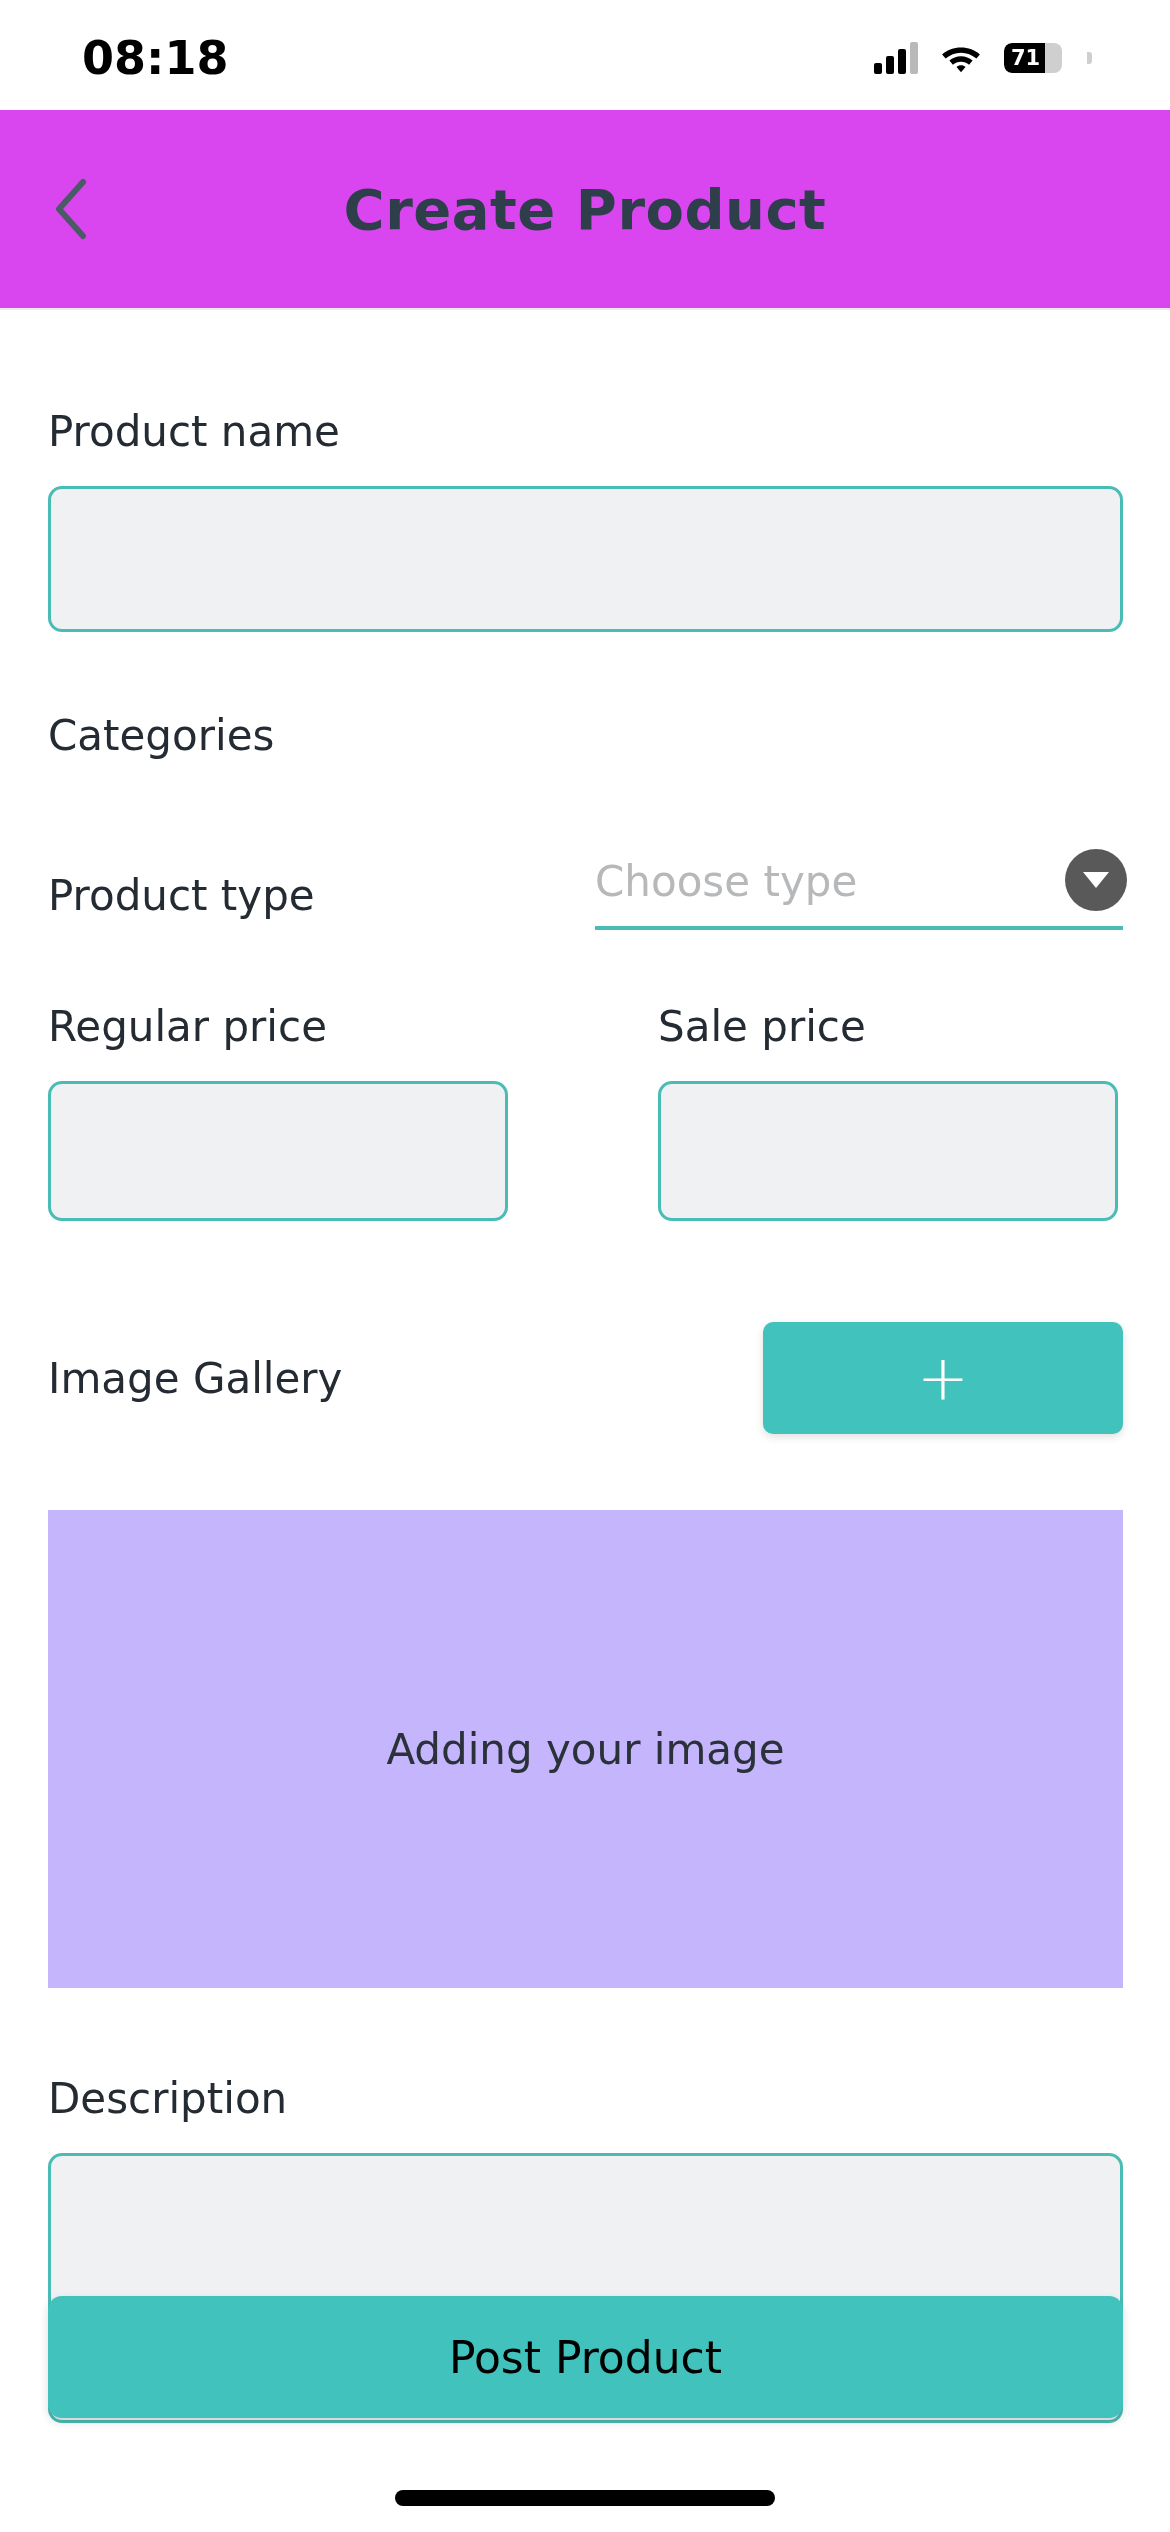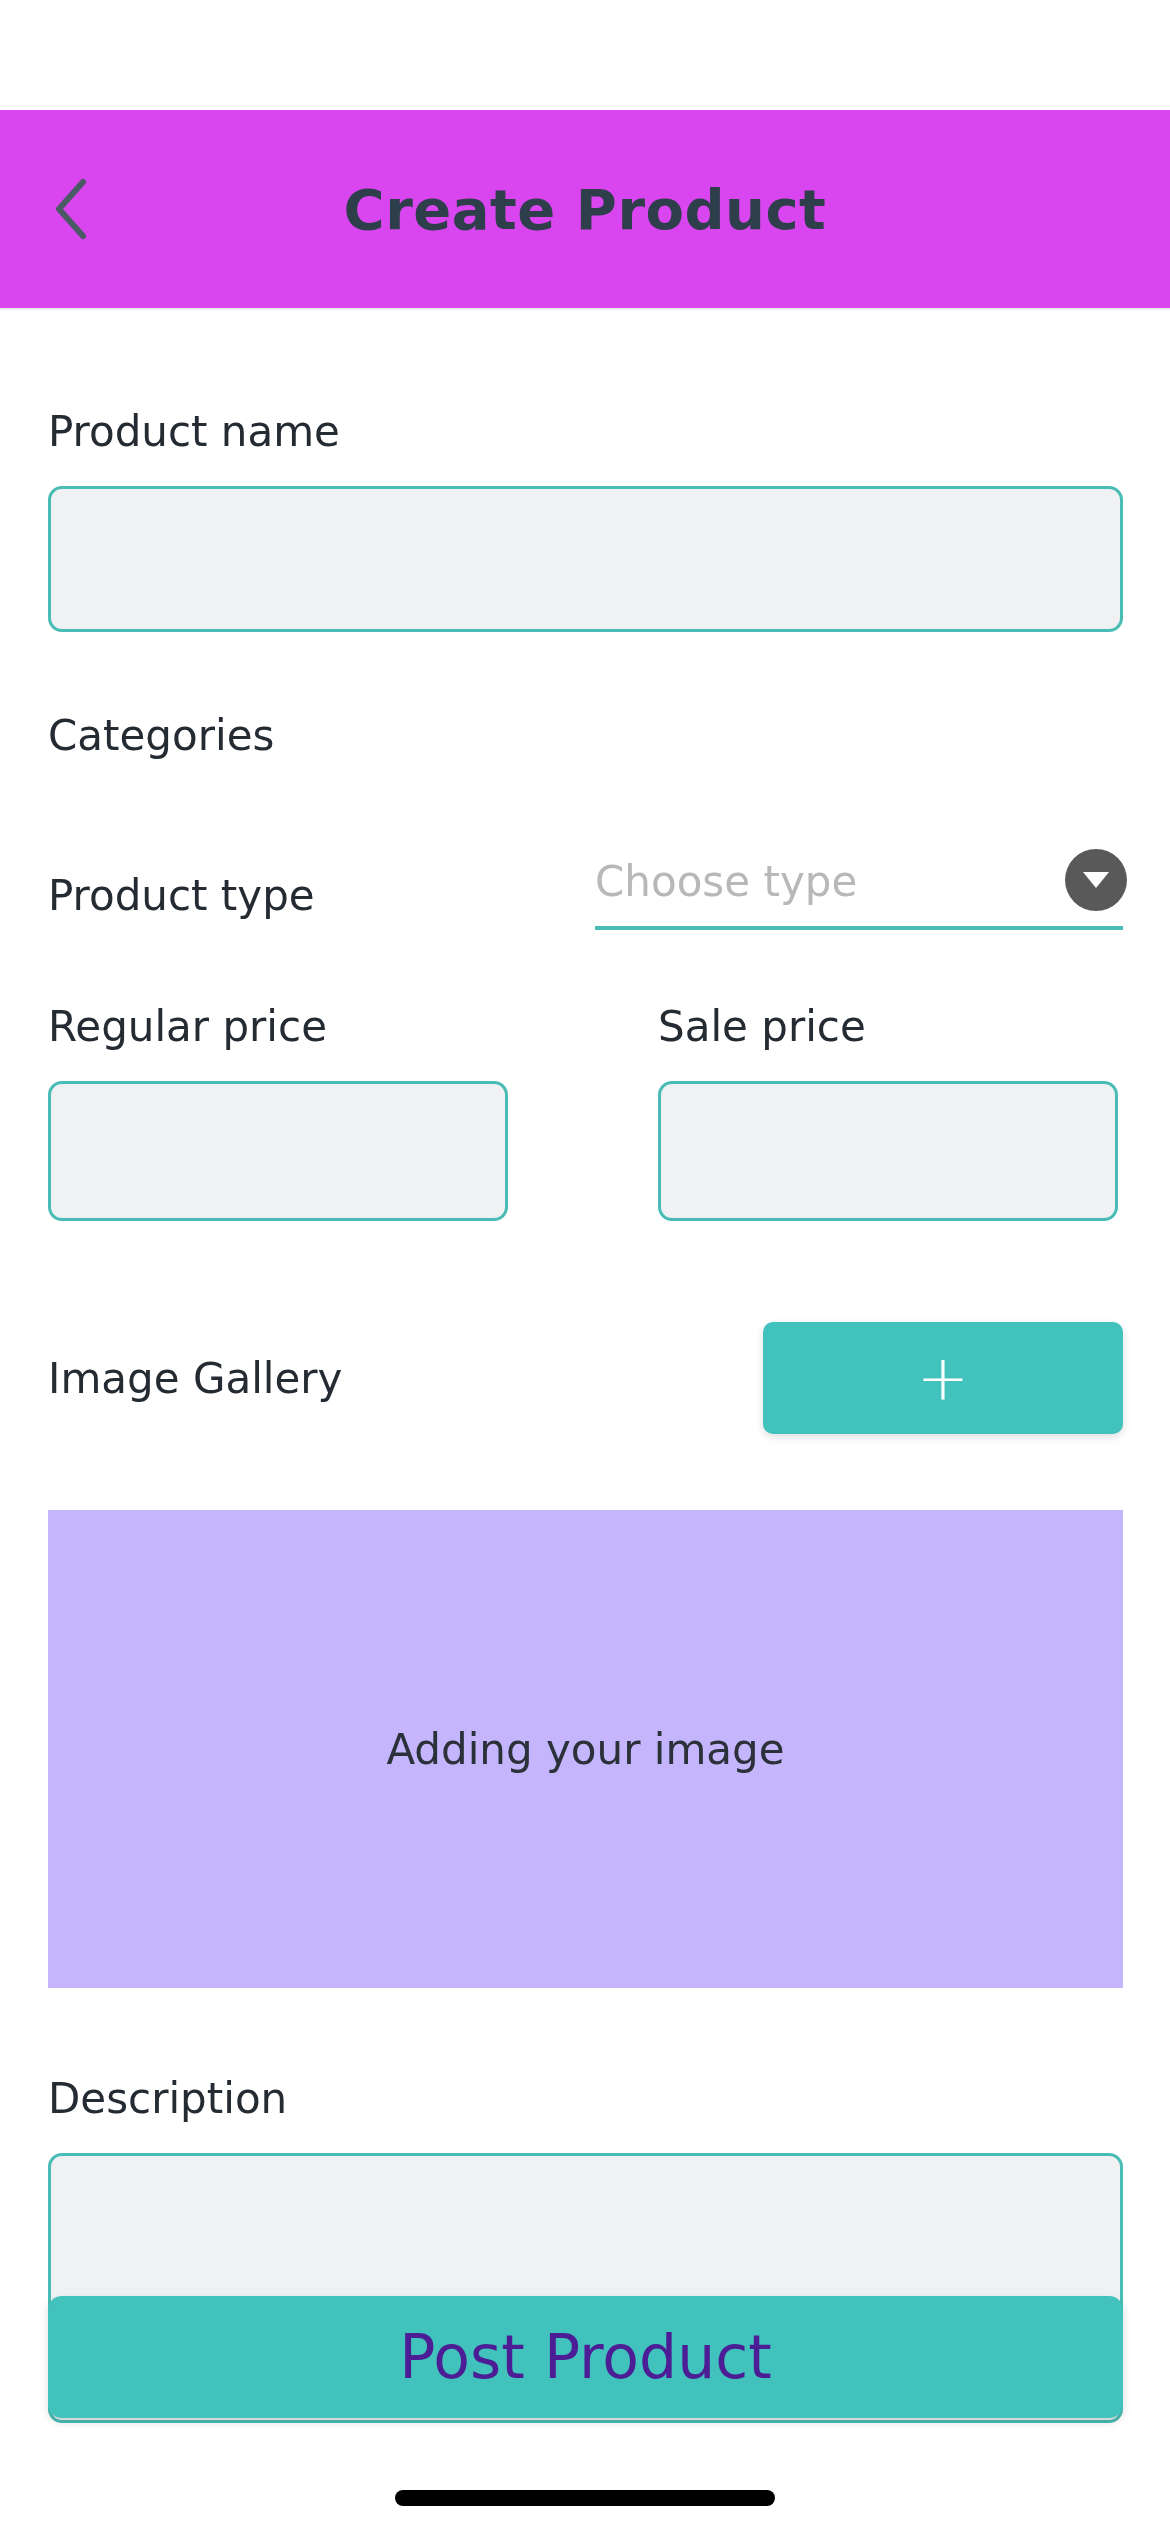--- a/index.html
+++ b/index.html
@@ -305,42 +305,63 @@
     background: #41c2bd;
     border-radius: 14px;
     display: flex;
     align-items: center;
     justify-content: center;
     box-shadow: 0 4px 10px rgba(0,0,0,0.14);
     cursor: pointer;
     z-index: 5;
   }
   .post-btn-label {
-    color: #4c1d95;
-    font-size: 60px;
+    color: #000000;
+    font-size: 44px;
     font-weight: 400;
   }
 
   
   .home-indicator {
     position: absolute;
     bottom: 26px;
     left: 50%;
     transform: translateX(-50%);
     width: 380px;
     height: 16px;
     border-radius: 8px;
     background: #000000;
   }
 </style>
 </head>
 <body>
 
 <div class="phone">
 
+  <div class="status-bar">
+    <div class="status-time">08:18</div>
+    <div class="status-icons">
+      <div class="signal-bars">
+        <i></i>
+          <i></i>
+          <i></i>
+          <i></i>
+      </div>
+      <svg class="wifi-icon" viewBox="0 0 42 32">
+        <path d="M21 5.5c7.2 0 13.8 2.6 18.9 6.9l-3.5 4.2C32.1 12.9 26.8 10.7 21 10.7S9.9 12.9 5.6 16.6L2.1 12.4C7.2 8.1 13.8 5.5 21 5.5z" fill="#000"></path>
+        <path d="M21 14.3c4.4 0 8.5 1.6 11.6 4.3l-3.5 4.2c-2.2-1.9-5-3-8.1-3s-5.9 1.1-8.1 3l-3.5-4.2c3.1-2.7 7.2-4.3 11.6-4.3z" fill="#000"></path>
+        <path d="M21 23.2c1.7 0 3.3.6 4.5 1.7L21 30.2l-4.5-5.3c1.2-1.1 2.8-1.7 4.5-1.7z" fill="#000"></path>
+      </svg>
+      <div class="battery">
+        <div class="battery-fill"></div>
+        <div class="battery-pct">71</div>
+      </div>
+      <div class="battery-cap"></div>
+    </div>
+  </div>
 
   <div class="header">
     <div class="back-btn">
       <svg class="back-chevron" viewBox="0 0 36 62">
         <polyline points="30,4 6,31 30,58" fill="none" stroke="#4b5b66" stroke-width="6" stroke-linecap="round" stroke-linejoin="round"></polyline>
       </svg>
     </div>
     <div class="header-title">Create Product</div>
   </div>
 

